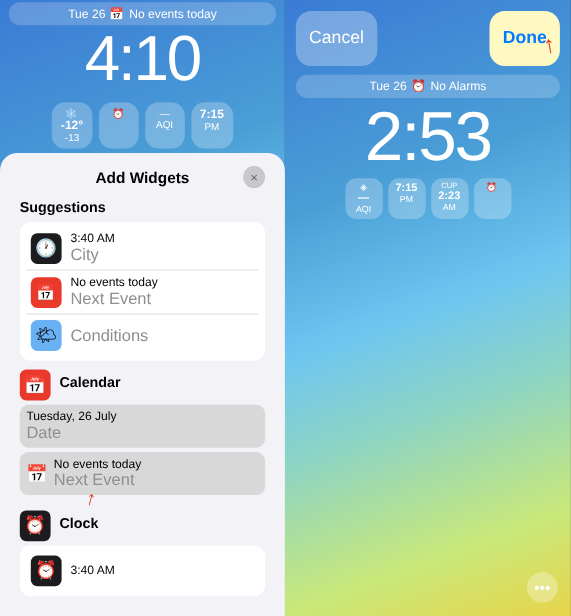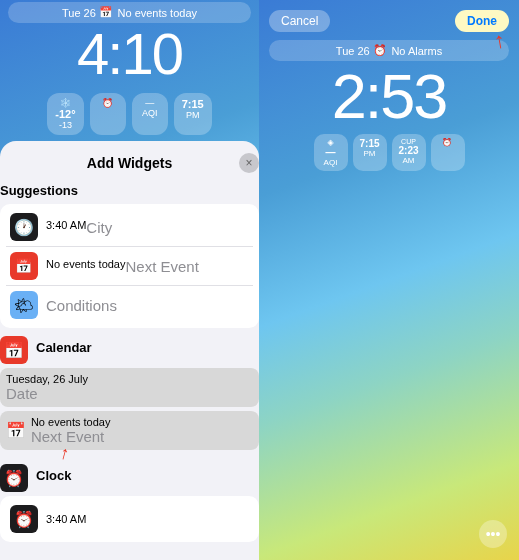--- a/index.html
+++ b/index.html
@@ -70,21 +70,21 @@
     }
 
     
     .add-widgets-sheet {
       position: absolute;
       bottom: 0;
       left: 0;
       width: 100%;
       background: #f2f2f7;
       border-radius: 16px 16px 0 0;
-      padding: 12px 0 10px;
+      padding: 12px 18px 10px;
       z-index: 10;
     }
 
     .sheet-header {
       display: flex;
       justify-content: space-between;
       align-items: center;
       margin-bottom: 10px;
     }
 
@@ -134,21 +134,21 @@
       border-radius: 6px;
       display: flex;
       align-items: center;
       justify-content: center;
       font-size: 16px;
       flex-shrink: 0;
     }
 
     .suggestion-text {
       display: flex;
-      flex-direction: row;
+      flex-direction: column;
     }
 
     .suggestion-main {
       font-size: 11px;
       font-weight: 500;
       color: #000;
     }
 
     .suggestion-sub {
       font-size: 15px;
@@ -211,22 +211,22 @@
       padding: 10px 10px 6px;
       position: relative;
       z-index: 5;
     }
 
     .top-btn {
       background: rgba(255,255,255,0.3);
       color: white;
       border: none;
       border-radius: 14px;
-      padding: 4px 12px;
-      font-size: 12px;
+      padding: 16px 12px;
+      font-size: 16px;
       font-weight: 500;
       cursor: pointer;
     }
 
     .top-btn.done {
       background: #fef9c3;
       color: #007aff;
       font-weight: 600;
     }
 

